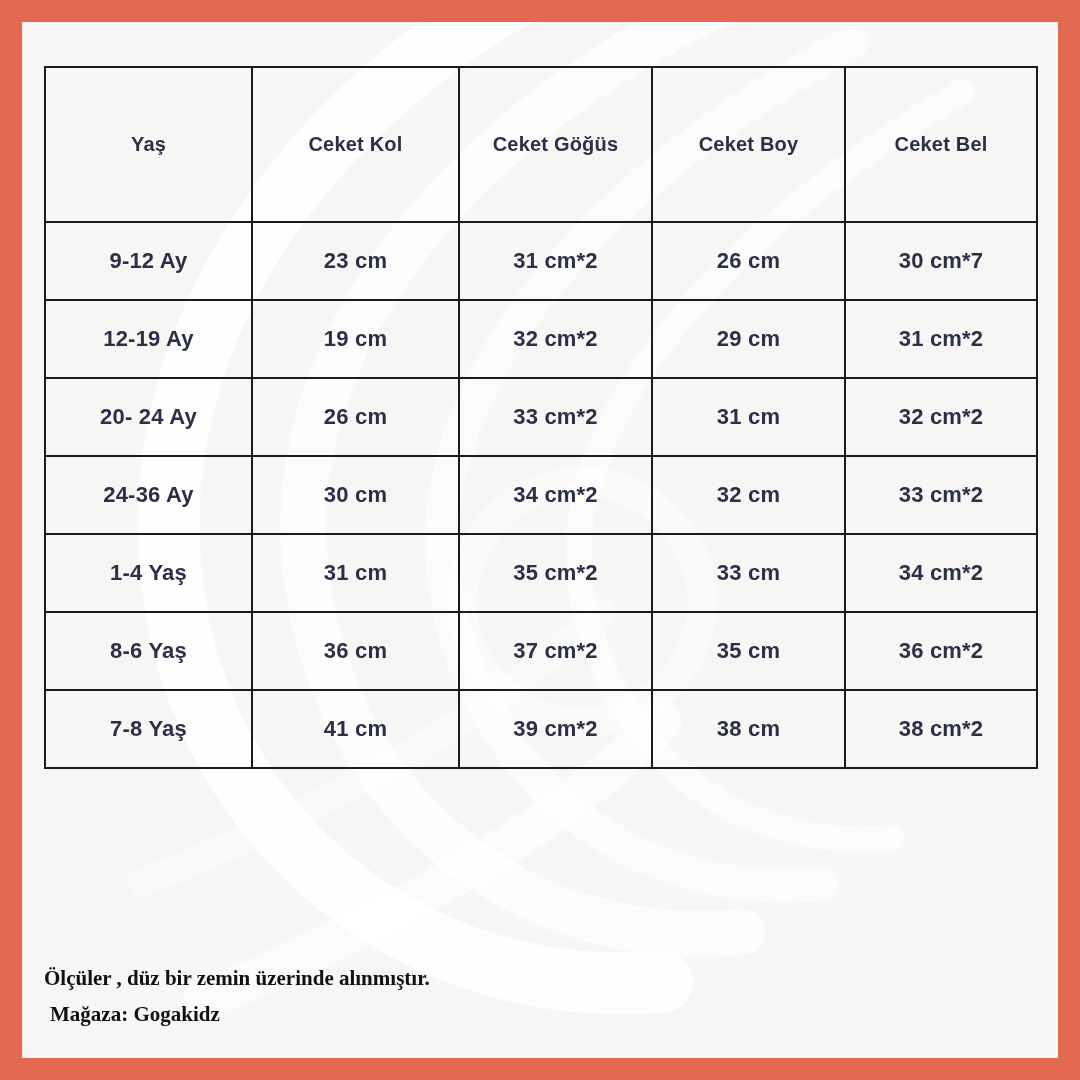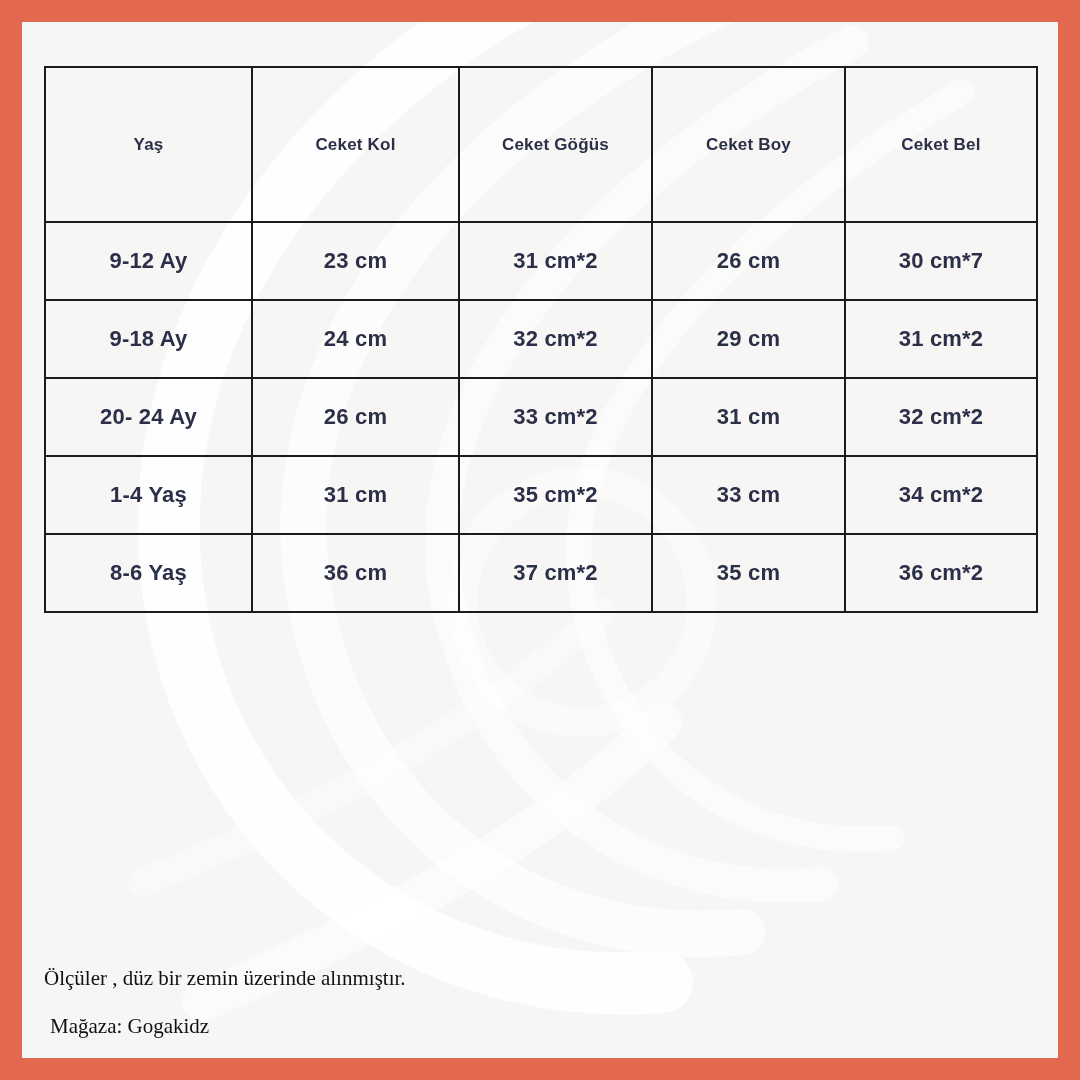--- a/index.html
+++ b/index.html
@@ -63,21 +63,21 @@
   table.size-table td {
     border: 2px solid #1B1B1B;
     text-align: center;
     vertical-align: middle;
     color: #2B3048;
     background: transparent;
   }
 
   table.size-table th {
     height: 155px;
-    font-size: 17px;
+    font-size: 20px;
     font-weight: 700;
     letter-spacing: 0.2px;
   }
 
   table.size-table td {
     height: 78px;
     font-size: 22px;
     font-weight: 700;
     letter-spacing: 0.2px;
   }
@@ -93,27 +93,27 @@
   #footer {
     position: absolute;
     left: 22px;
     top: 938px;
     width: 960px;
     font-family: "Liberation Serif", serif;
   }
 
   .note-line {
     color: #111111;
-    font-weight: 400;
+    font-weight: 700;
     font-size: 21px;
     line-height: 36px;
     white-space: nowrap;
   }
 
-  .note-line.indented { padding-left: 6px; margin-top: 12px; }
+  .note-line.indented { padding-left: 6px; }
 </style>
 </head>
 <body>
 
 <div id="frame">
 
   <div id="canvas">
 
     <svg id="watermark" viewBox="0 0 1036 1036" preserveAspectRatio="xMidYMid slice" xmlns="http://www.w3.org/2000/svg" aria-hidden="true">
       <g fill="none" stroke="#FFFFFF" stroke-linecap="round">
@@ -147,47 +147,61 @@
         </thead>
         <tbody id="table-body">
             <tr>
               <td>9-12 Ay</td>
               <td>23 cm</td>
               <td>31 cm*2</td>
               <td>26 cm</td>
               <td>30 cm*7</td>
             </tr>
             <tr>
-              <td>9-18 Ay</td>
-              <td>24 cm</td>
+              <td>12-19 Ay</td>
+              <td>19 cm</td>
               <td>32 cm*2</td>
               <td>29 cm</td>
               <td>31 cm*2</td>
             </tr>
             <tr>
               <td>20- 24 Ay</td>
               <td>26 cm</td>
               <td>33 cm*2</td>
               <td>31 cm</td>
               <td>32 cm*2</td>
             </tr>
             <tr>
+              <td>24-36 Ay</td>
+              <td>30 cm</td>
+              <td>34 cm*2</td>
+              <td>32 cm</td>
+              <td>33 cm*2</td>
+            </tr>
+            <tr>
               <td>1-4 Yaş</td>
               <td>31 cm</td>
               <td>35 cm*2</td>
               <td>33 cm</td>
               <td>34 cm*2</td>
             </tr>
             <tr>
               <td>8-6 Yaş</td>
               <td>36 cm</td>
               <td>37 cm*2</td>
               <td>35 cm</td>
               <td>36 cm*2</td>
             </tr>
+            <tr>
+              <td>7-8 Yaş</td>
+              <td>41 cm</td>
+              <td>39 cm*2</td>
+              <td>38 cm</td>
+              <td>38 cm*2</td>
+            </tr>
           </tbody>
       </table>
     </div>
 
     <div id="footer">
       <div class="note-line">Ölçüler , düz bir zemin üzerinde alınmıştır.</div>
       <div class="note-line indented">Mağaza: Gogakidz</div>
     </div>
 
   </div>

